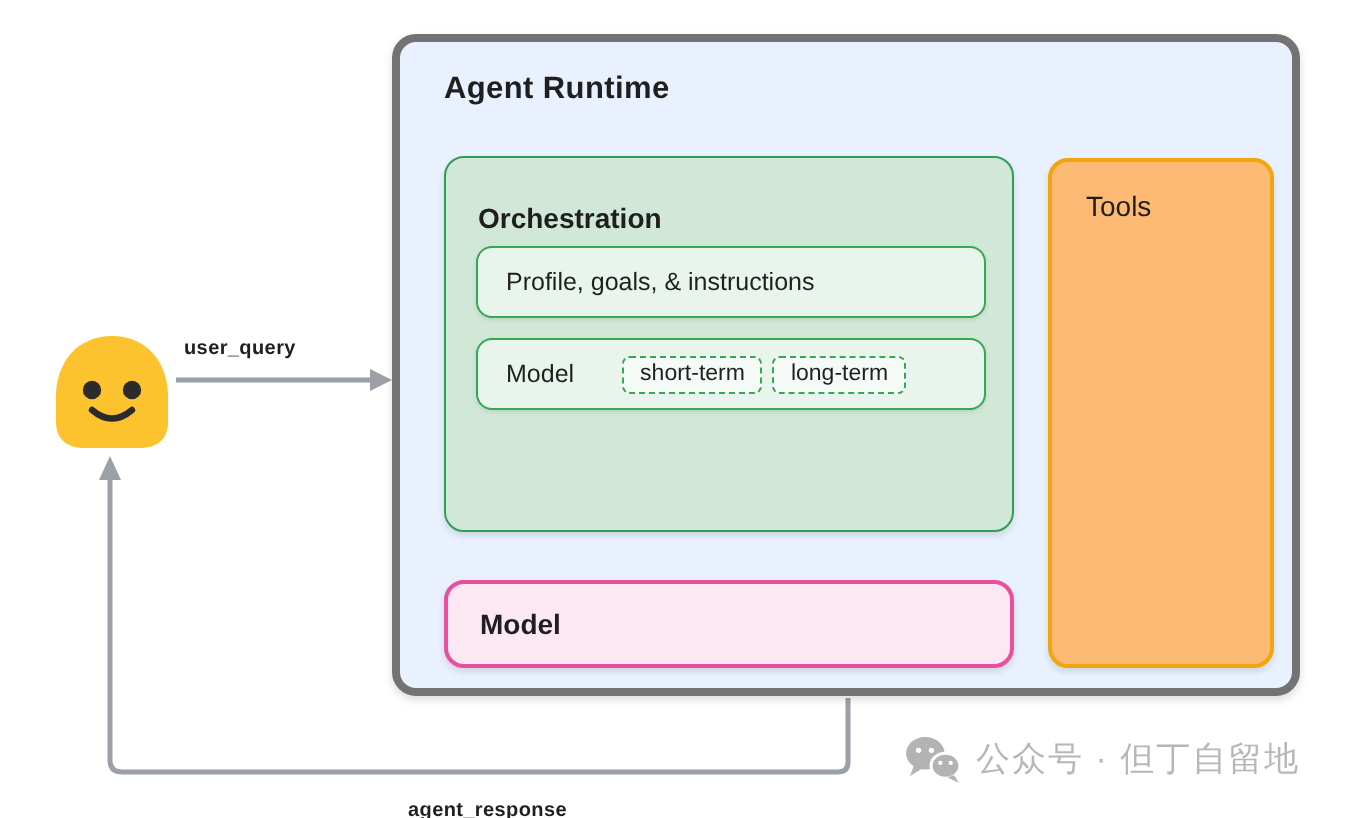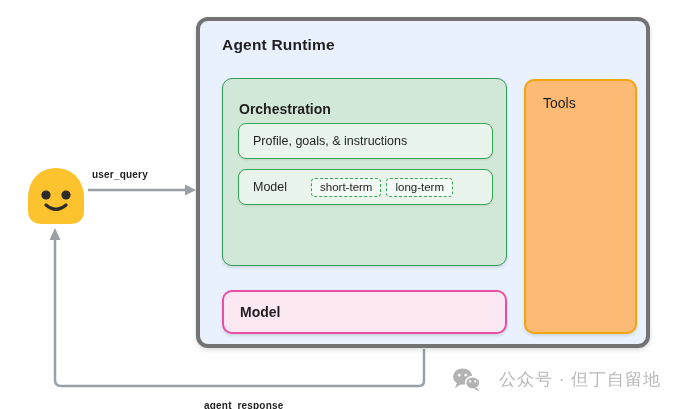--- a/index.html
+++ b/index.html
@@ -129,21 +129,21 @@
     white-space: nowrap;
   }
   .lbl.user-query  { left: 92px; top: 169px; width: 88px; text-align: left; }
   .lbl.agent-response { left: 204px; top: 367px; margin-top: 33px; }
   
   .watermark {
     position: absolute;
     left: 452px; top: 367px;
     display: flex;
     align-items: center;
-    gap: 18px;
+    gap: 7px;
     color: #b7b7b7;
     font-size: 17px;
     letter-spacing: 1px;
     user-select: none;
   }
 </style>
 </head>
 <body>
 
 <div class="canvas">

